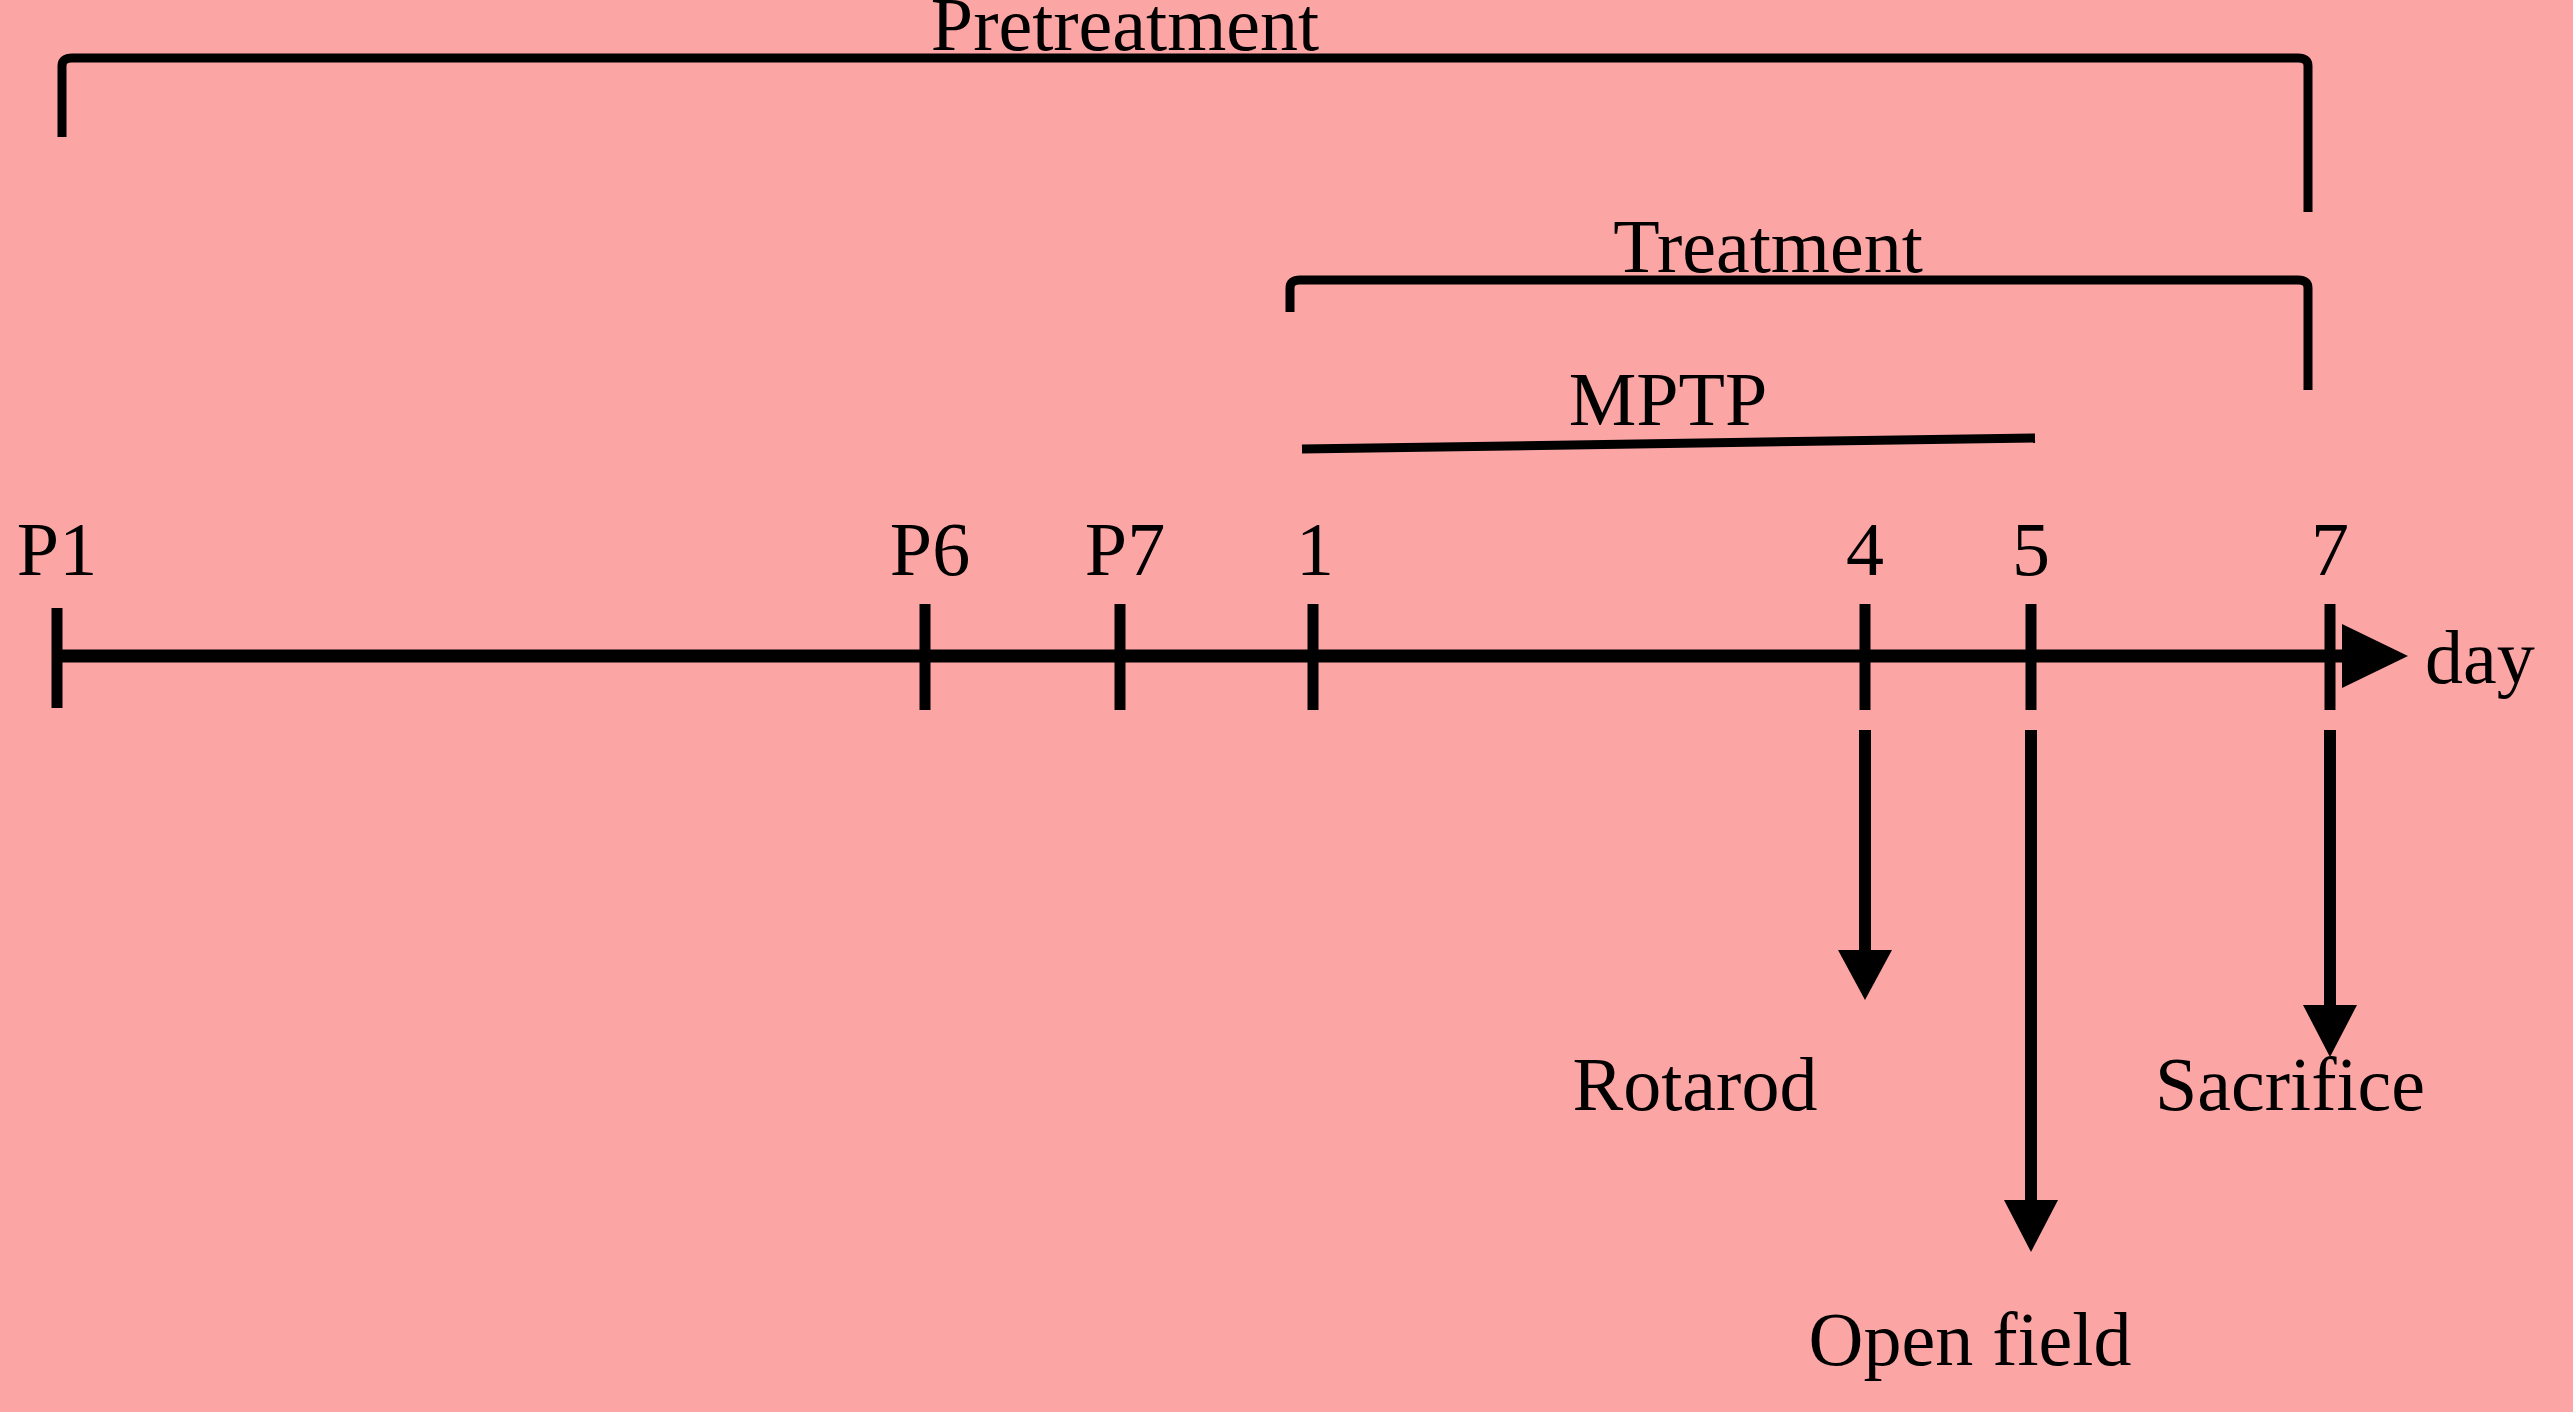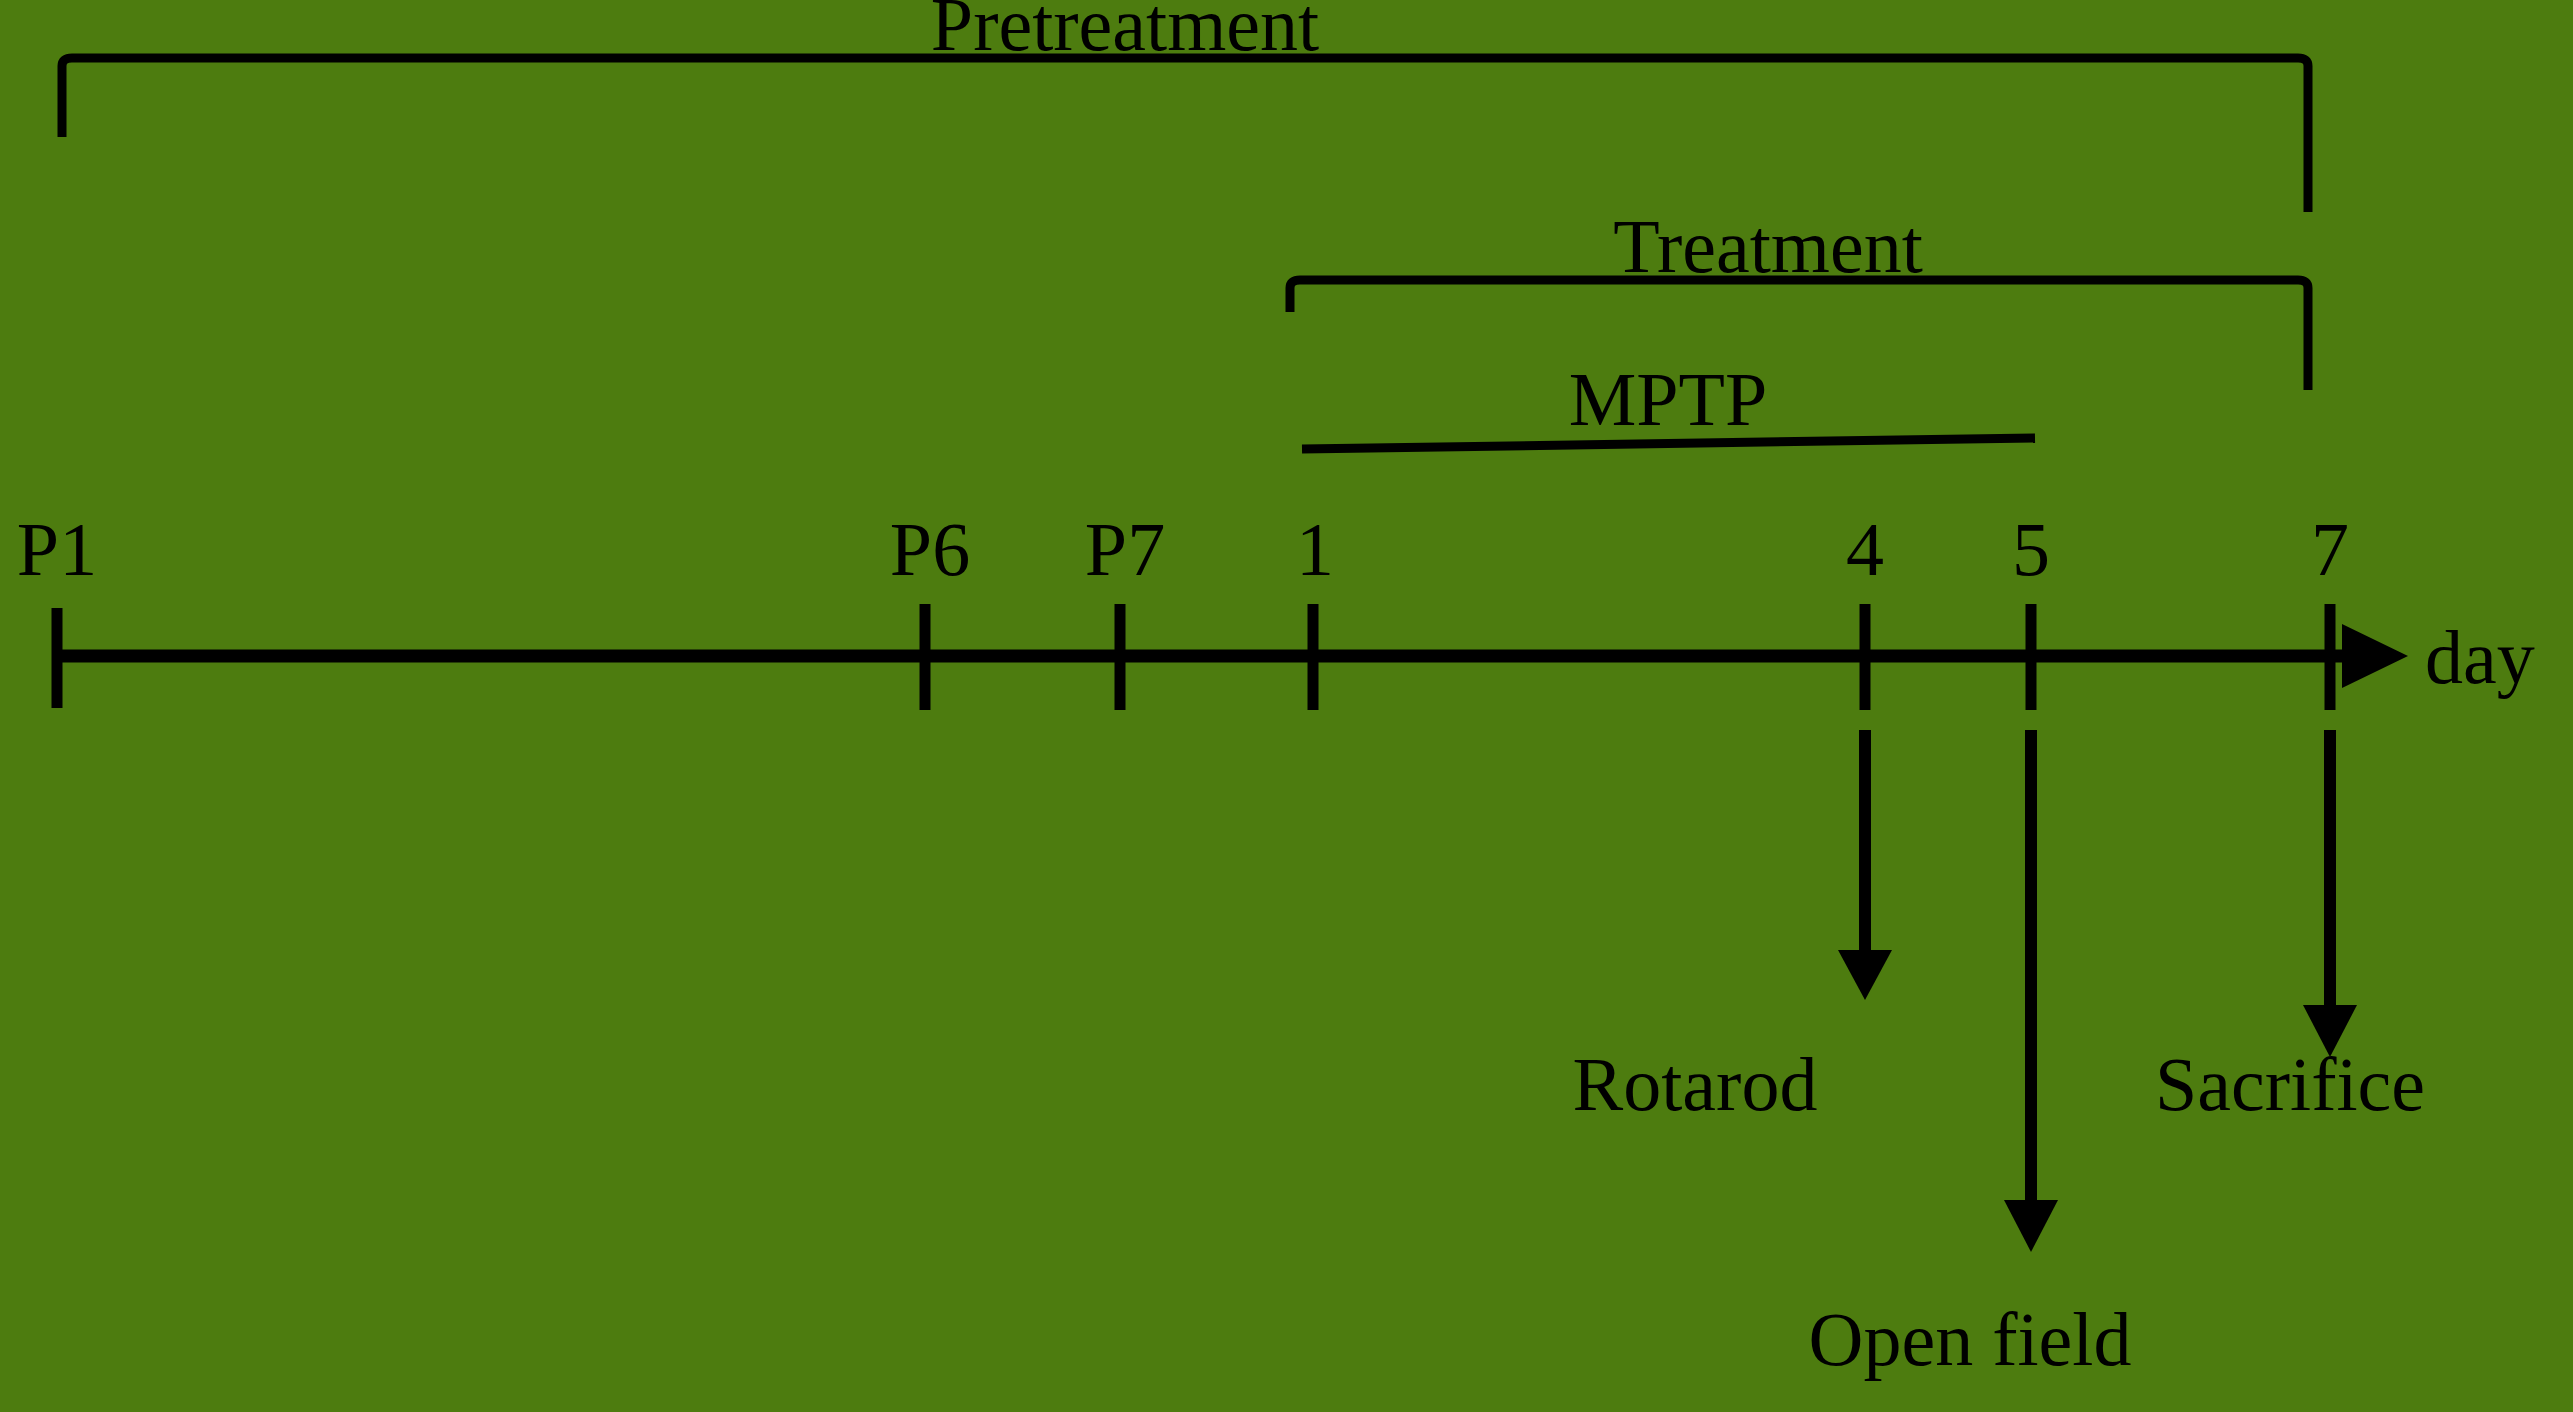--- a/index.html
+++ b/index.html
@@ -10,21 +10,21 @@
   body {
     width: 2573px;
     height: 1412px;
     overflow: hidden;
     font-family: "Liberation Serif", "DejaVu Serif", serif;
   }
   #diagram-root {
     position: relative;
     width: 2573px;
     height: 1412px;
-    background: #4d7c0f;
+    background: #fca5a5;
   }
   svg#timeline-svg {
     position: absolute;
     left: 0;
     top: 0;
     width: 2573px;
     height: 1412px;
     display: block;
   }
   .lbl {

